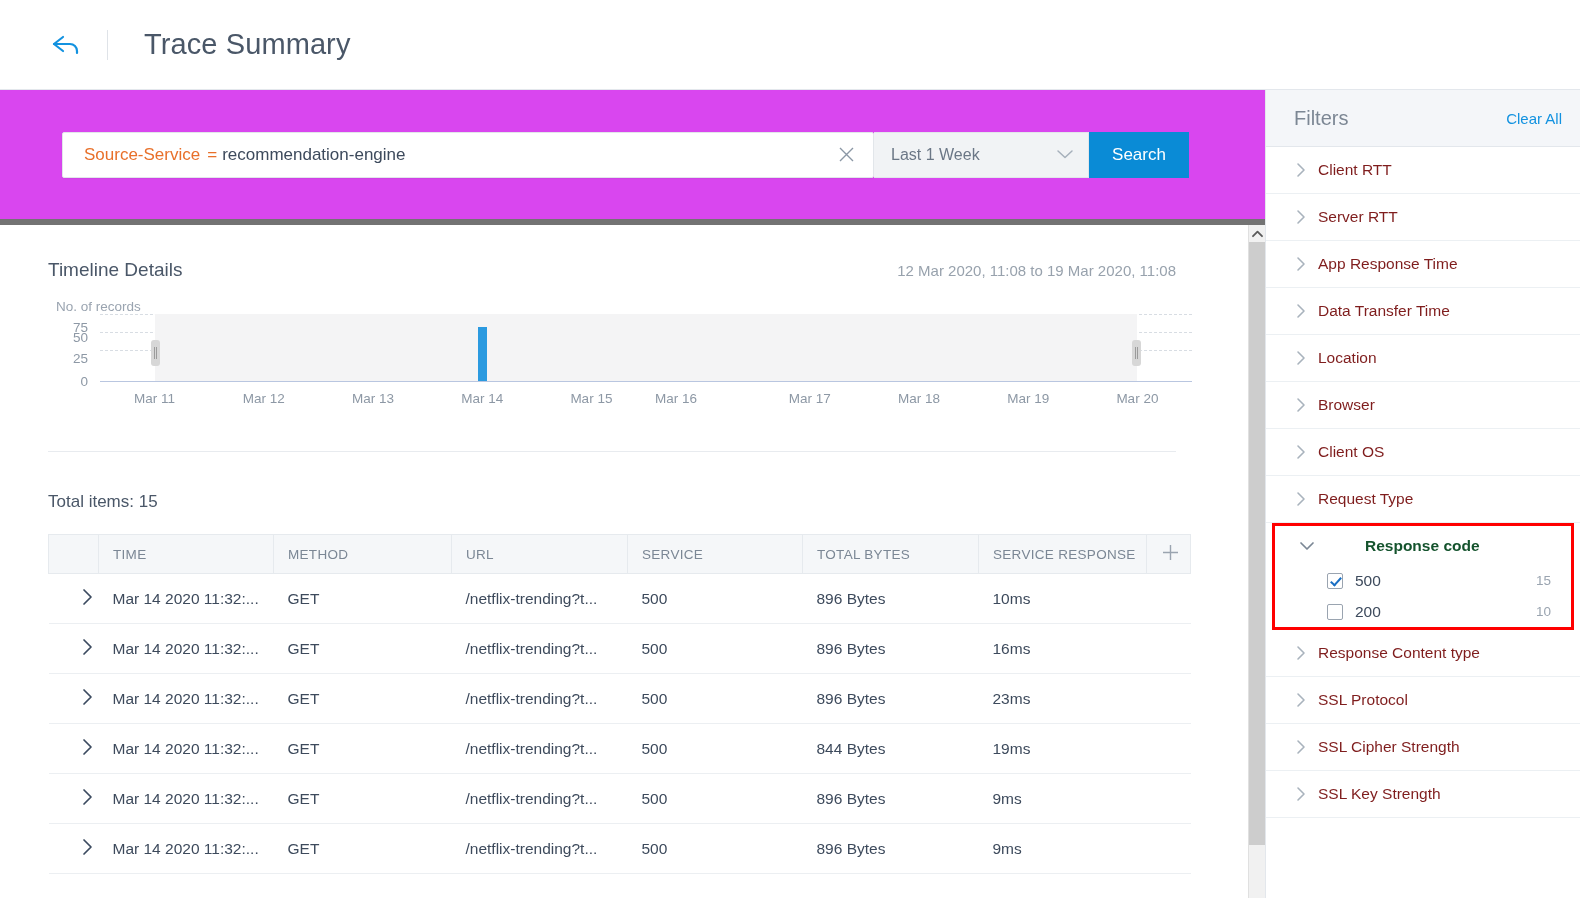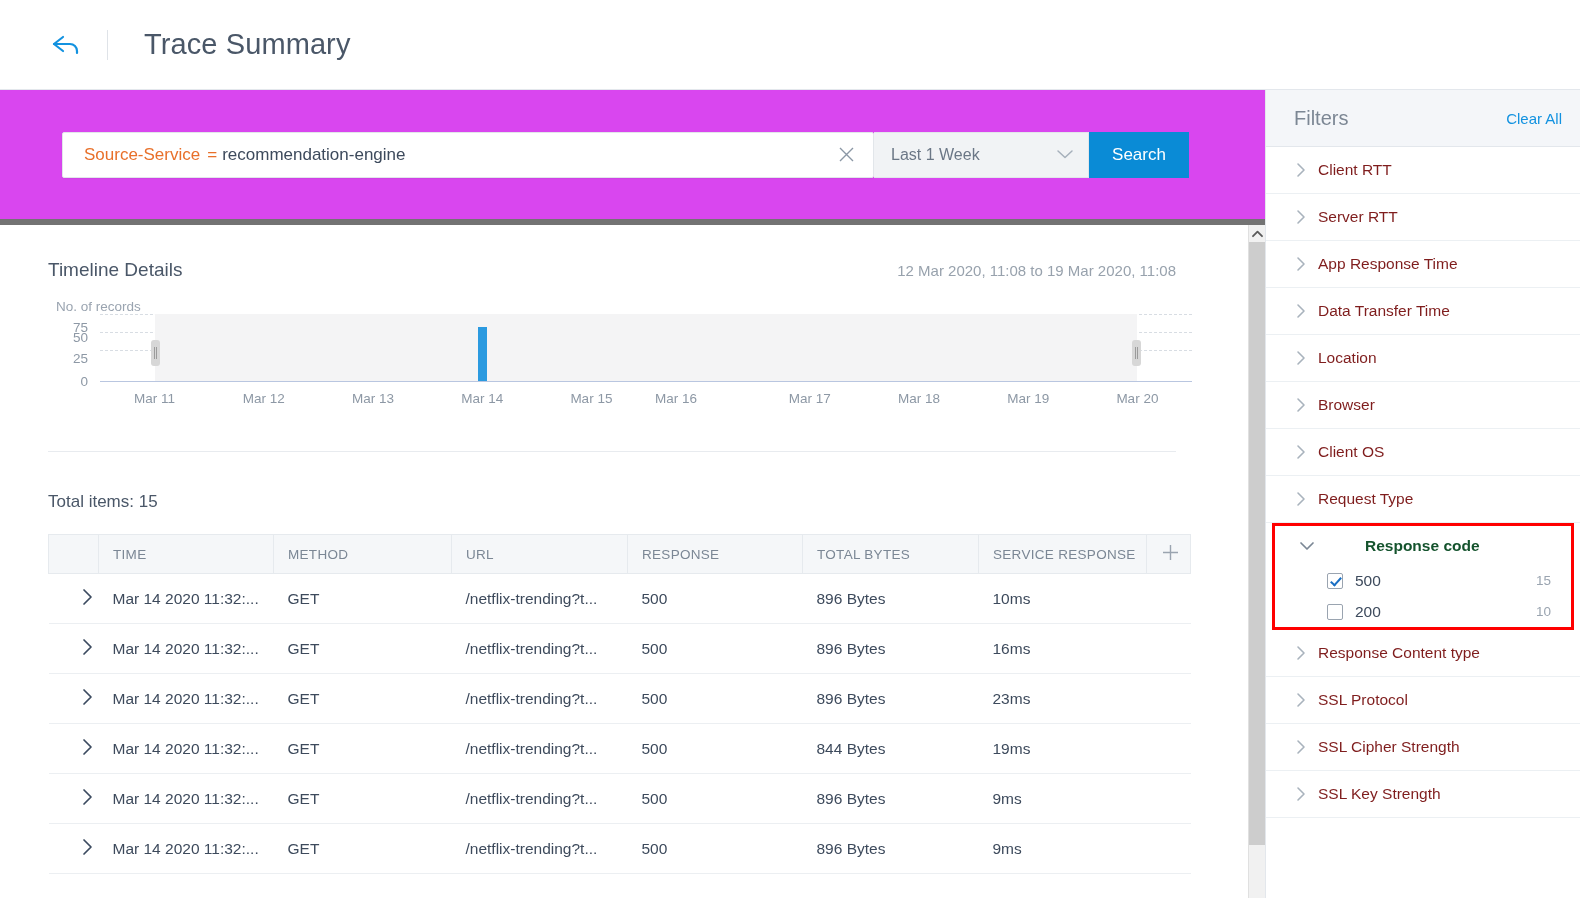--- a/index.html
+++ b/index.html
@@ -401,21 +401,21 @@
 
         <div class="total-items">Total items: 15</div>
 
         <table class="tr-table">
           <thead>
             <tr>
               <th class="c-exp"></th>
               <th class="c-time">TIME</th>
               <th class="c-meth">METHOD</th>
               <th class="c-url">URL</th>
-              <th class="c-resp">RESPONSE</th>
+              <th class="c-resp">SERVICE</th>
               <th class="c-byte">TOTAL BYTES</th>
               <th class="c-svc">SERVICE RESPONSE</th>
               <th class="c-plus">
                 <svg width="19" height="19" viewBox="0 0 19 19">
                   <path d="M9.5 2 V17 M2 9.5 H17" stroke="#9aa4b0" stroke-width="1.4" fill="none"></path>
                 </svg>
               </th>
             </tr>
           </thead>
           <tbody id="tbody-host">

